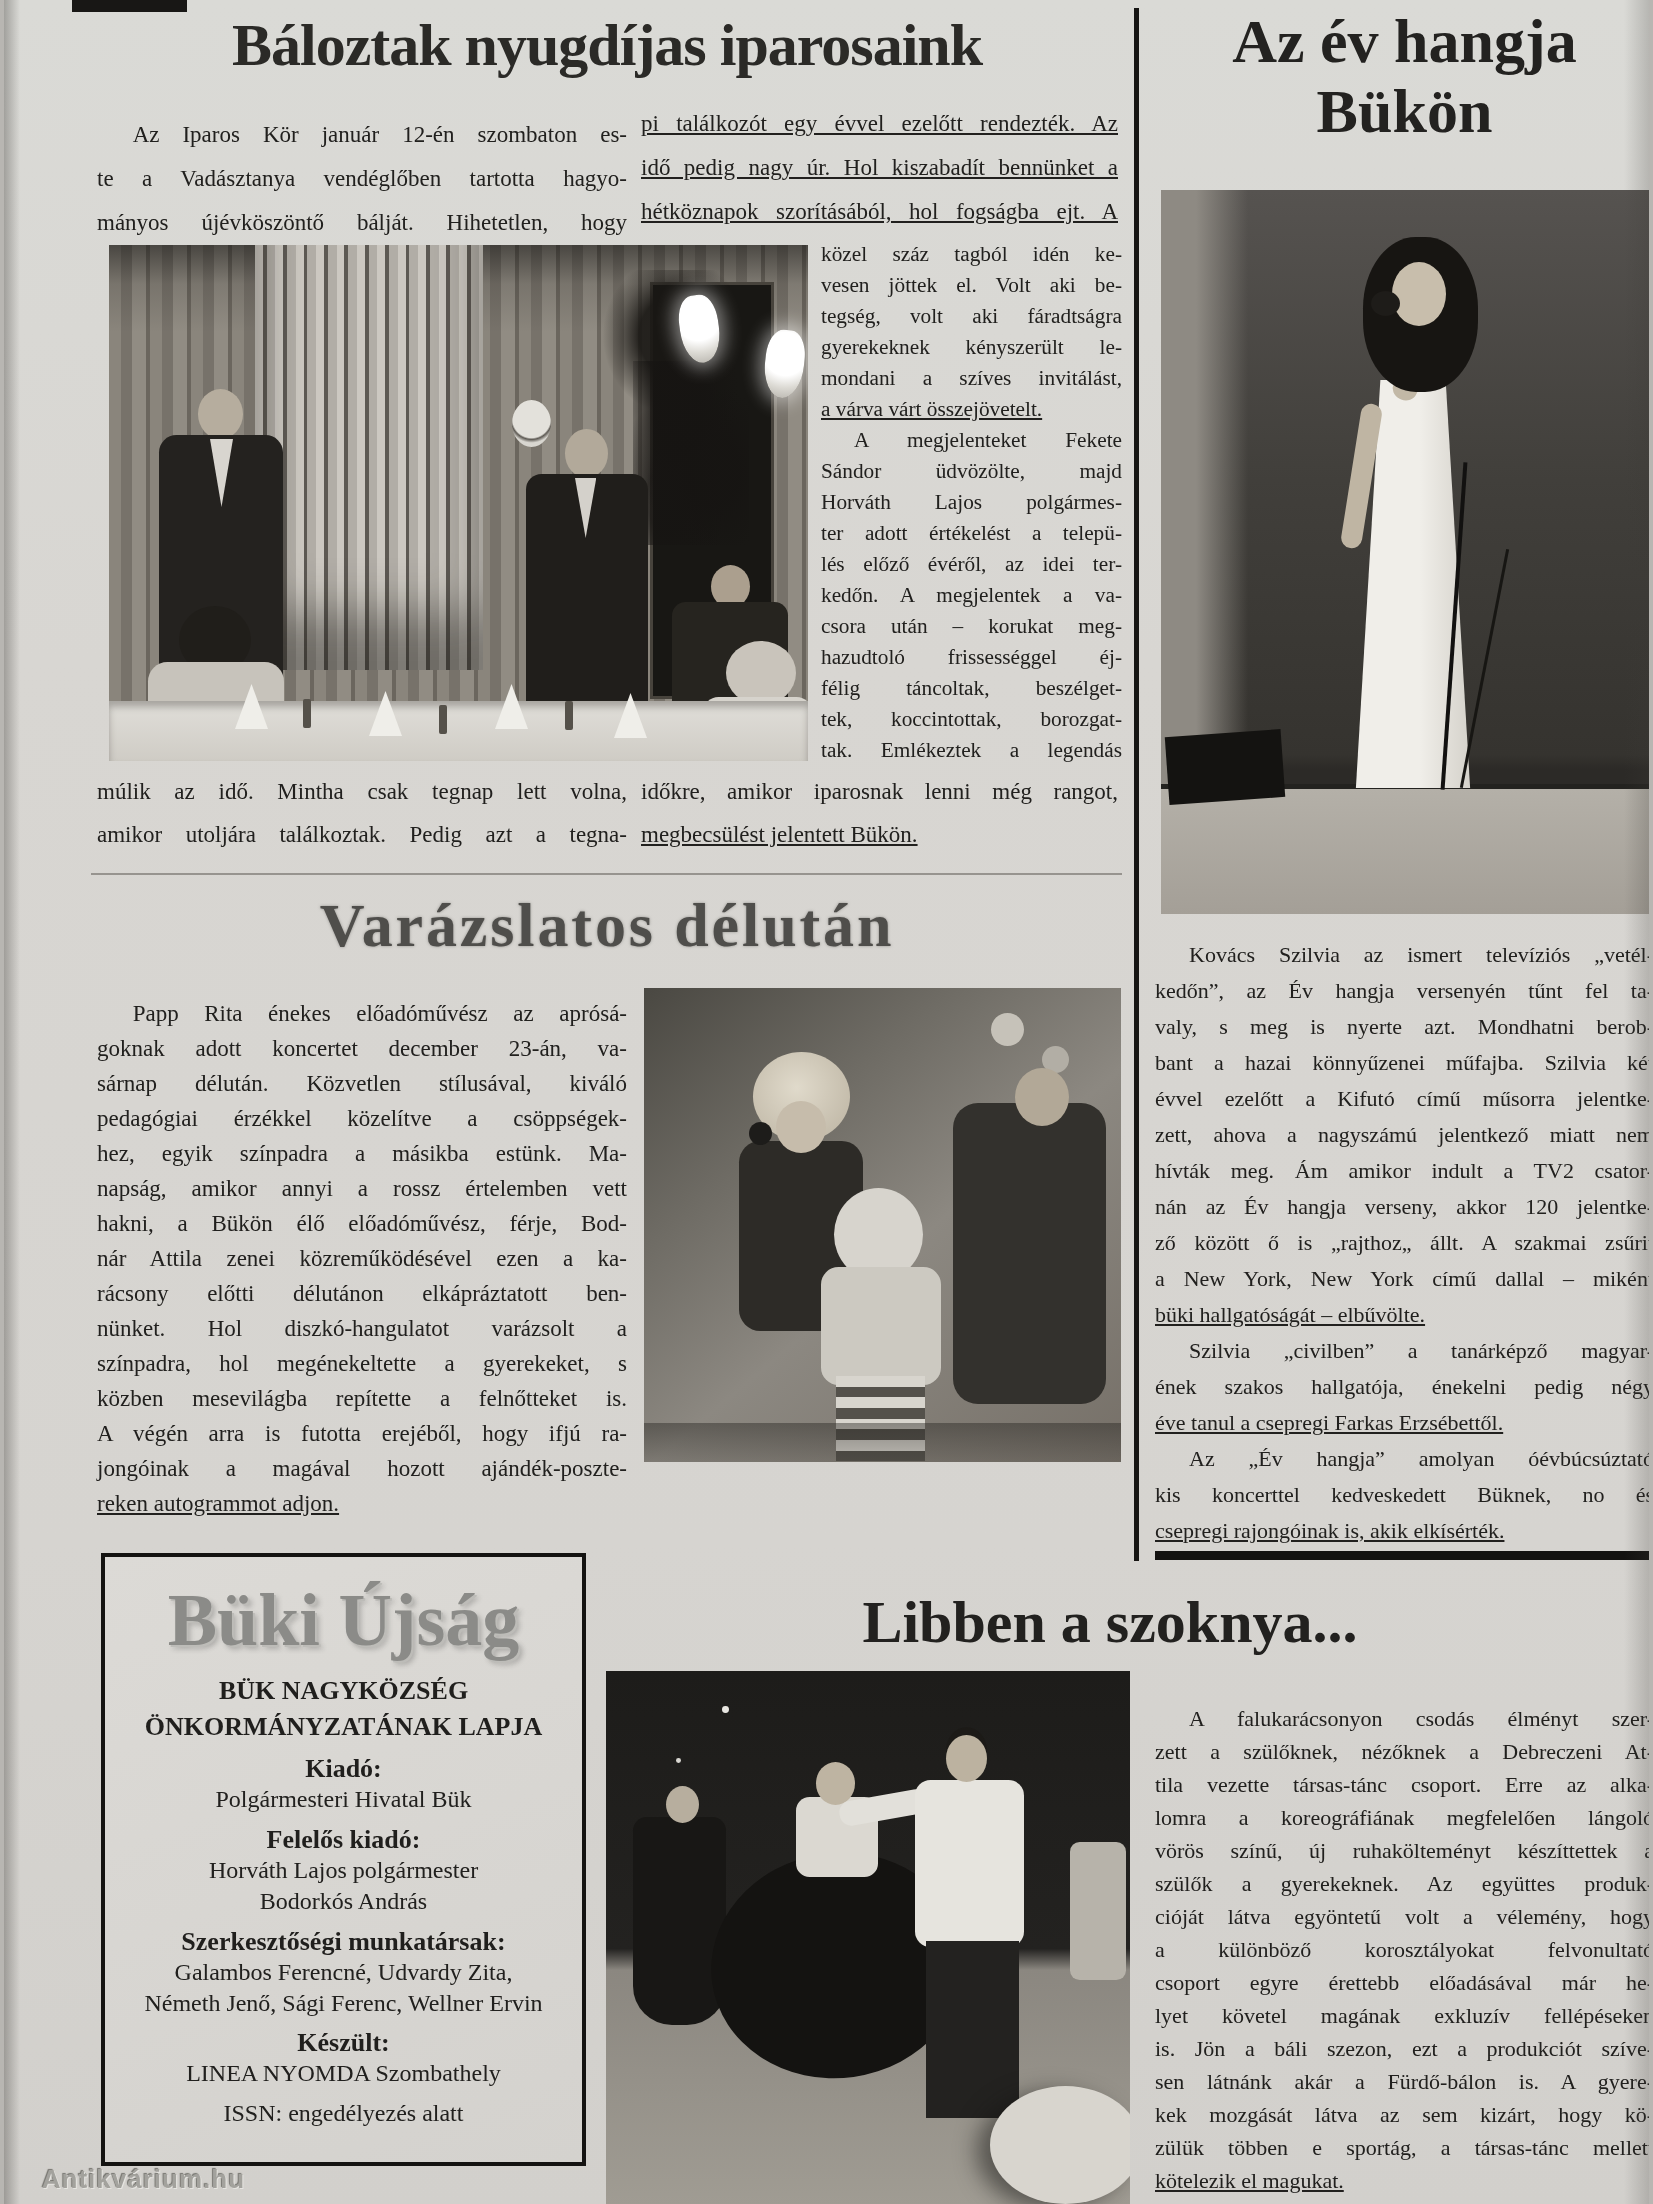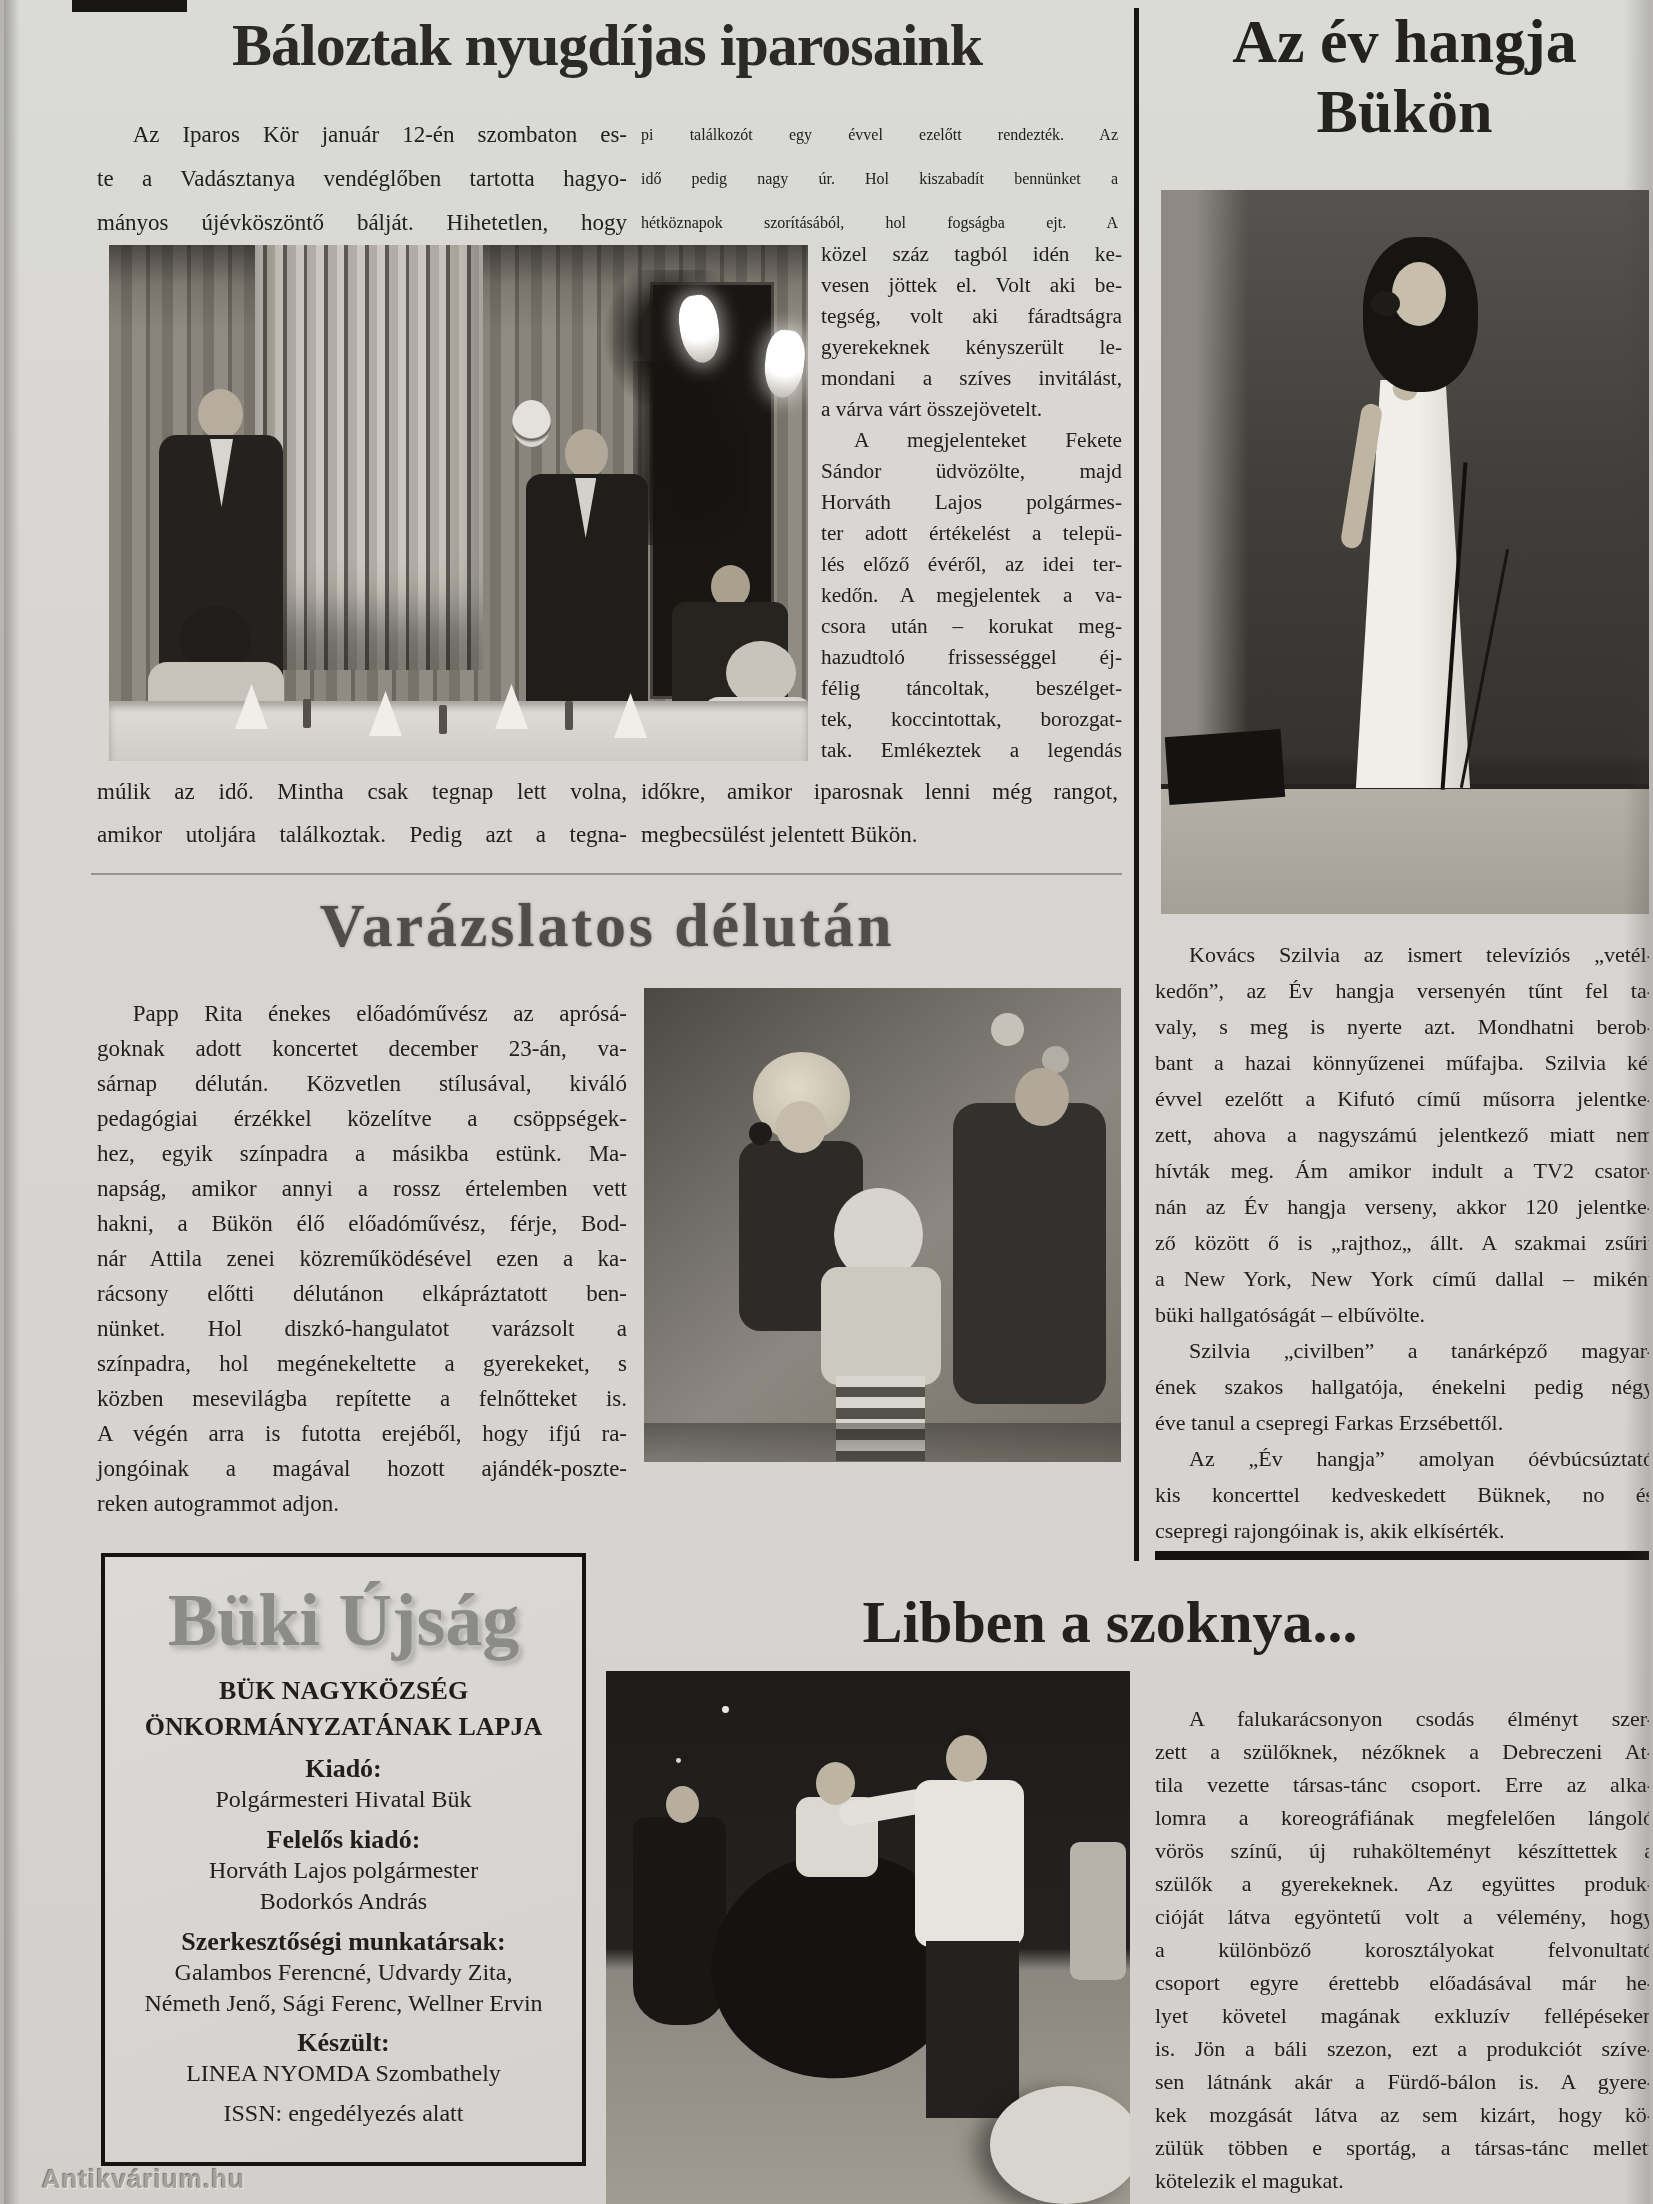--- a/index.html
+++ b/index.html
@@ -12,37 +12,37 @@
     color:#21201e;
     overflow:hidden;
   }
   .page::before{content:'';position:absolute;left:0;top:0;bottom:0;width:15.5px;
     background:linear-gradient(90deg,rgba(70,68,64,.38),rgba(70,68,64,0));pointer-events:none;z-index:50;}
   .page::after{content:'';position:absolute;right:0;top:0;bottom:0;width:25px;
     background:linear-gradient(270deg,rgba(60,58,54,.22),rgba(60,58,54,0));pointer-events:none;z-index:50;}
   .abs{position:absolute;}
   .headline{font-weight:bold;text-align:center;}
   .ln{display:block;text-align:justify;text-align-last:justify;}
-  .ln.end{text-align-last:left;}
+  .ln.end{text-align-last:left;text-decoration:underline;}
   .ln.ind{text-indent:1.55em;}
   .body-col{position:absolute;}
 
   #corner-mark{left:68px;top:0;width:115px;height:11.6px;background:#181715;}
   #divider-v{left:1130px;top:7.8px;width:4.9px;height:1553px;background:#16151 3;background:#161513;}
   #rule-article1{left:87px;top:873px;width:1031px;height:1.9px;background:#97948f;}
   #rule-sidebar{left:1151px;top:1551px;width:499px;height:8.7px;background:#131210;}
 
   #ball-headline{left:85px;top:5.8px;width:1036px;font-size:60px;line-height:78px;color:#2b2a27;letter-spacing:-1px;}
   #voice-headline{left:1147px;top:5.8px;width:507px;font-size:62px;line-height:70px;color:#232220;}
   #afternoon-headline{left:85px;top:887px;width:1036px;font-size:62px;line-height:76px;color:#4f4e4b;
       letter-spacing:2.9px;text-shadow:0 0 2.9px rgba(90,88,84,.55);}
   #skirt-headline{left:582px;top:1584px;width:1048px;font-size:60px;line-height:76px;color:#22211f;}
 
   #intro-left{left:93px;top:113px;width:530px;font-size:23px;line-height:44px;}
-  #intro-right{left:637px;top:113px;width:477px;font-size:16px;line-height:44px;}
+  #intro-right{left:637px;top:102px;width:477px;font-size:23px;line-height:44px;text-decoration:underline;}
   #side-col{left:817px;top:239px;width:301px;font-size:21.3px;line-height:31px;}
   #below-left{left:93px;top:770px;width:530px;font-size:23px;line-height:43px;}
   #below-right{left:637px;top:770px;width:477px;font-size:23px;line-height:43px;}
   #voice-body{left:1151px;top:937px;width:499px;font-size:22px;line-height:36px;}
   #afternoon-body{left:93px;top:996px;width:530px;font-size:23px;line-height:35px;}
   #skirt-body{left:1151px;top:1702px;width:499px;font-size:22px;line-height:33px;}
 
   
   #imprint-box{left:97px;top:1553px;width:485px;height:613px;border:4.9px solid #141311;
       background:linear-gradient(160deg,#dcdad6,#d4d2ce);box-sizing:border-box;text-align:center;}

